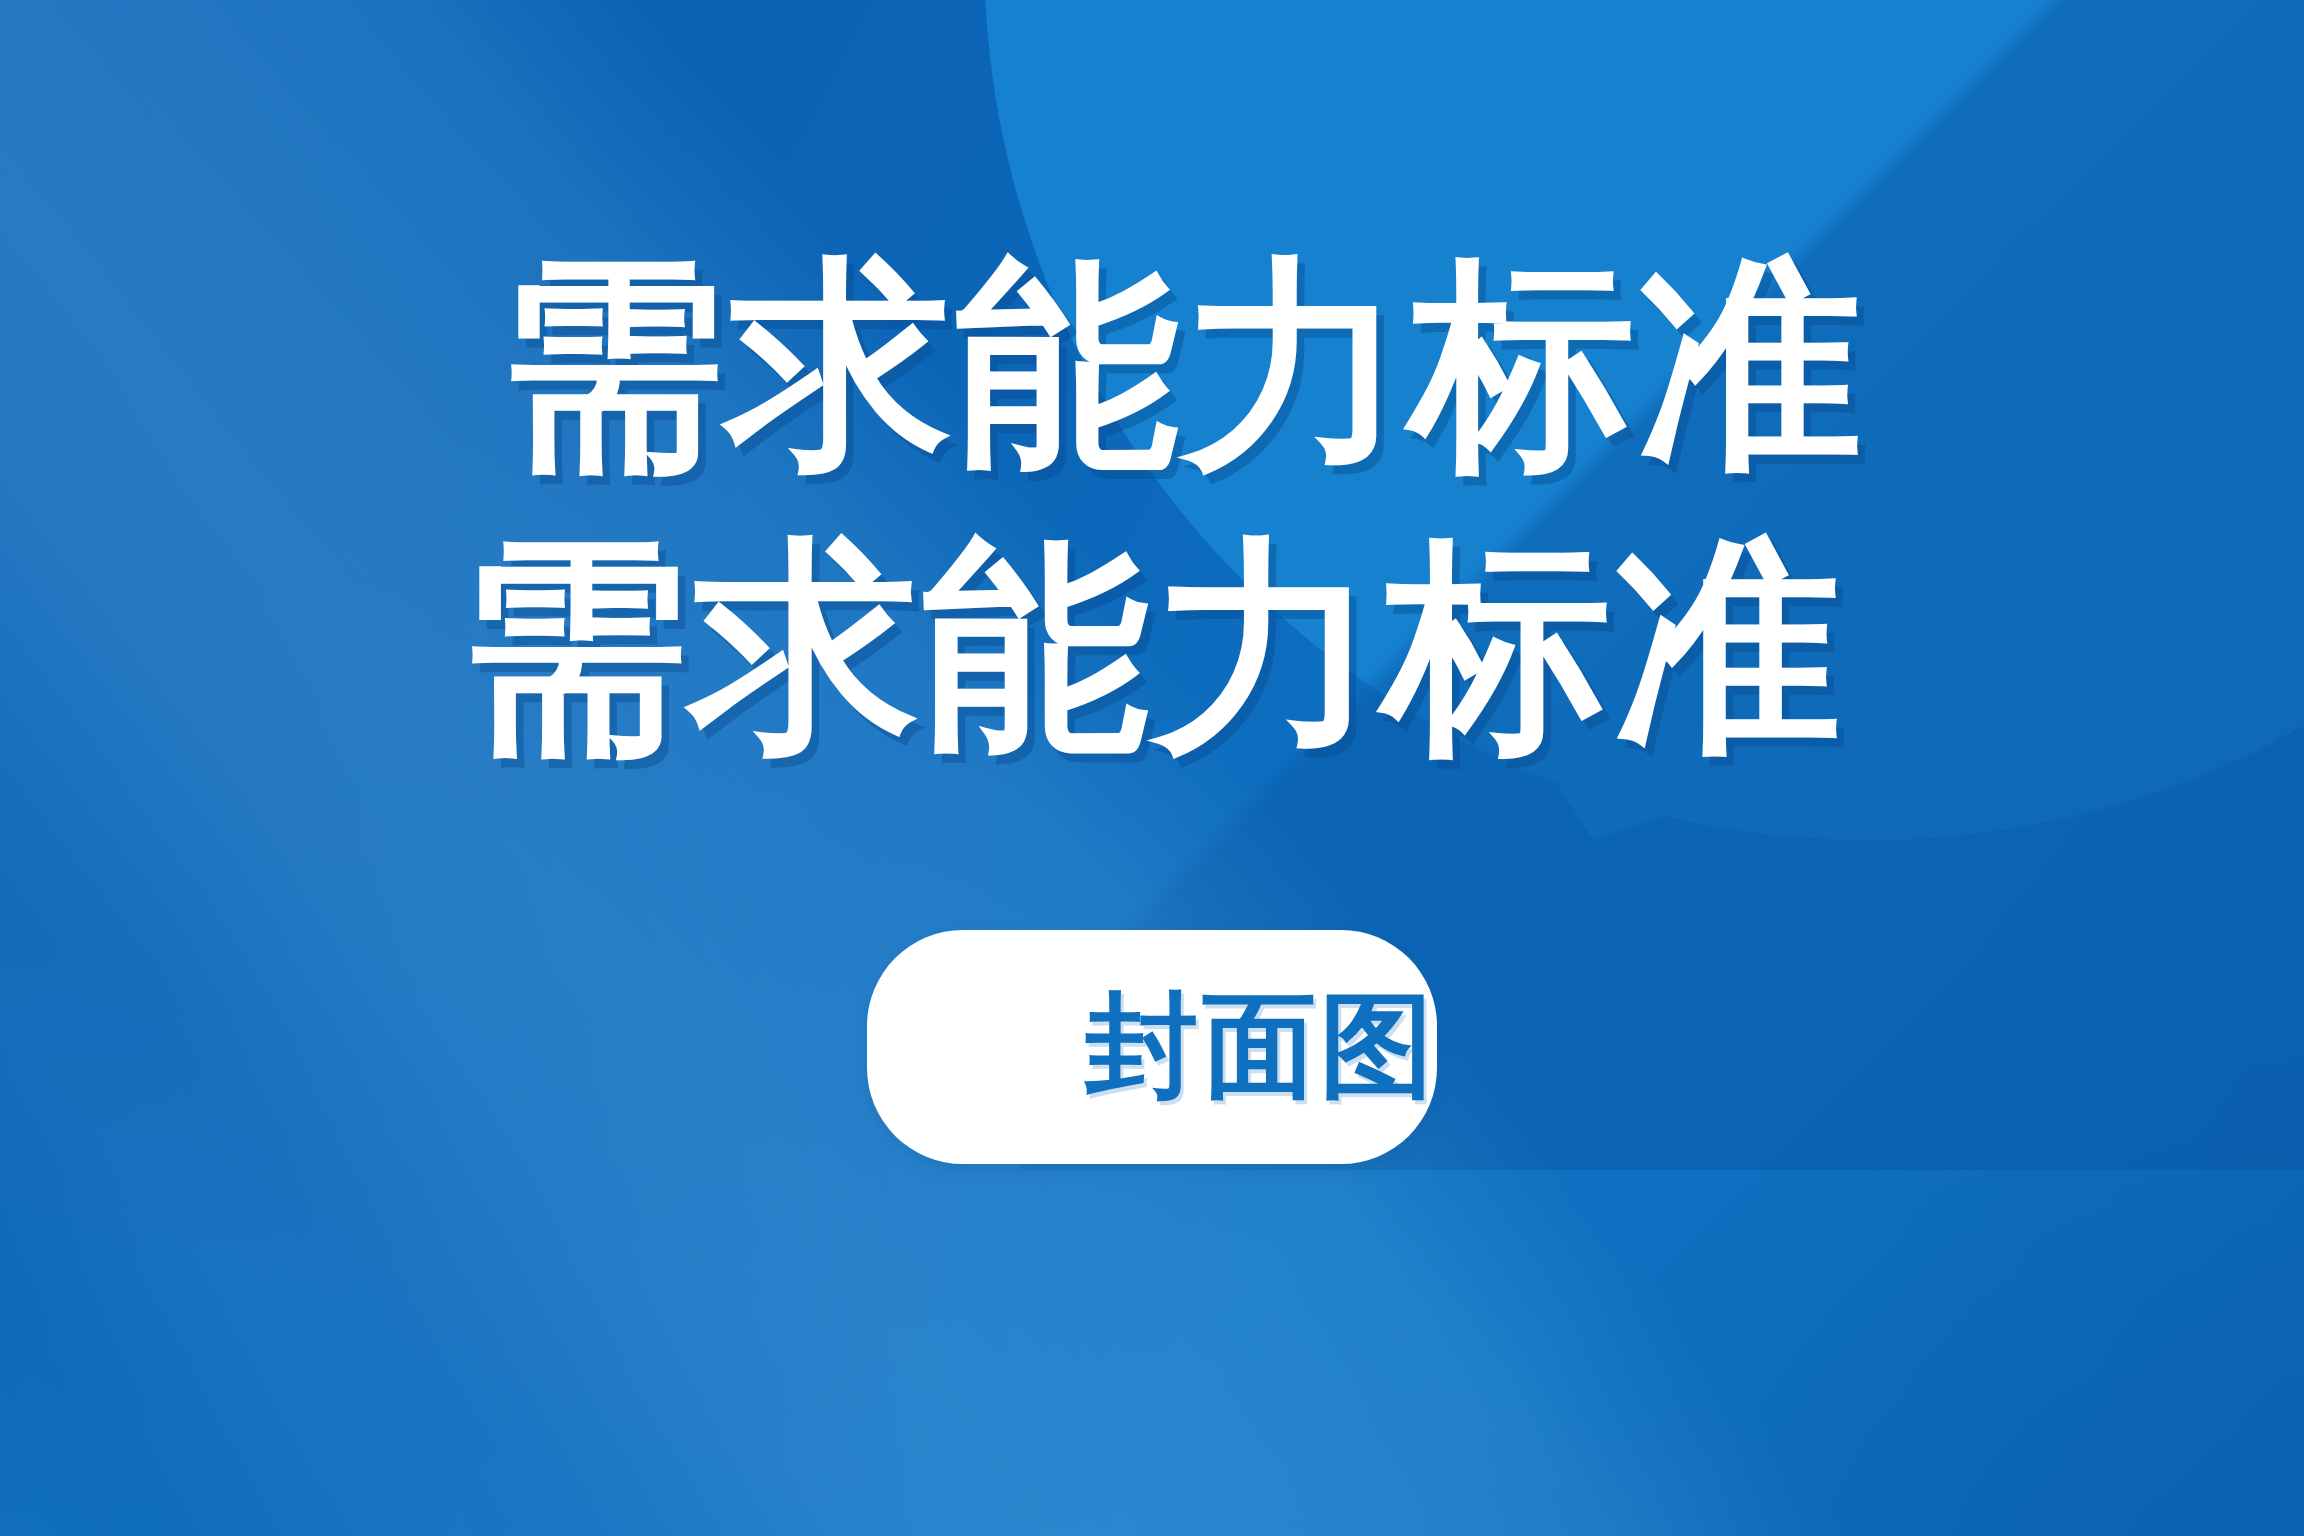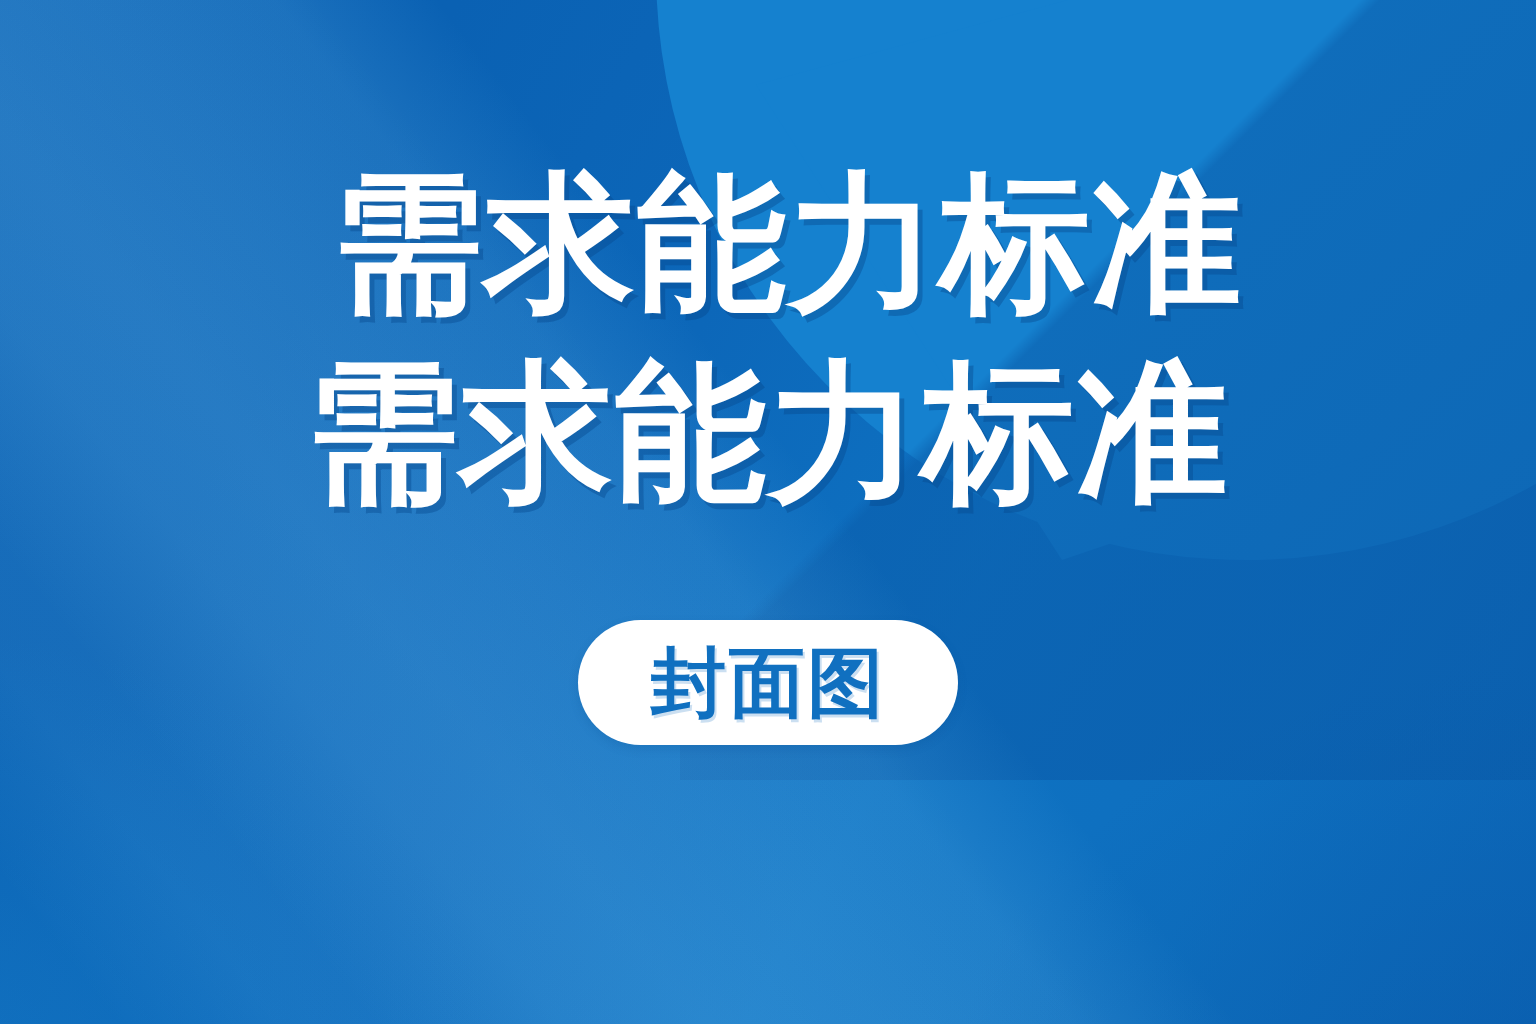--- a/index.html
+++ b/index.html
@@ -142,23 +142,23 @@
     position: absolute;
     top: 620px;
     left: 0;
     right: 0;
     display: flex;
     justify-content: center;
   }
   .badge {
     display: flex;
     align-items: center;
-    justify-content: center;
+    justify-content: flex-end;
     width: 380px;
-    height: 125px;
+    height: 156px;
     border-radius: 64px;
     background: #ffffff;
     box-shadow: 0 4px 10px rgba(6, 70, 136, 0.18);
   }
   .badge-label {
     color: #1070c0;
     font-size: 76px;
     font-weight: 700;
     line-height: 1;
     letter-spacing: 0.03em;

